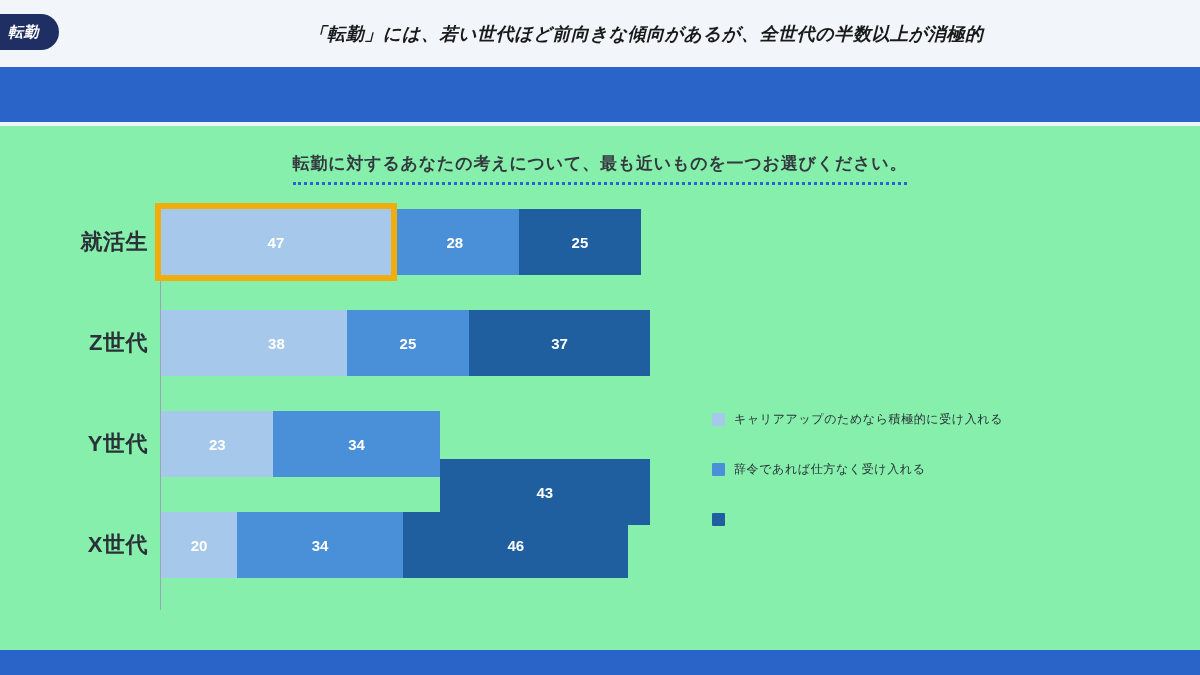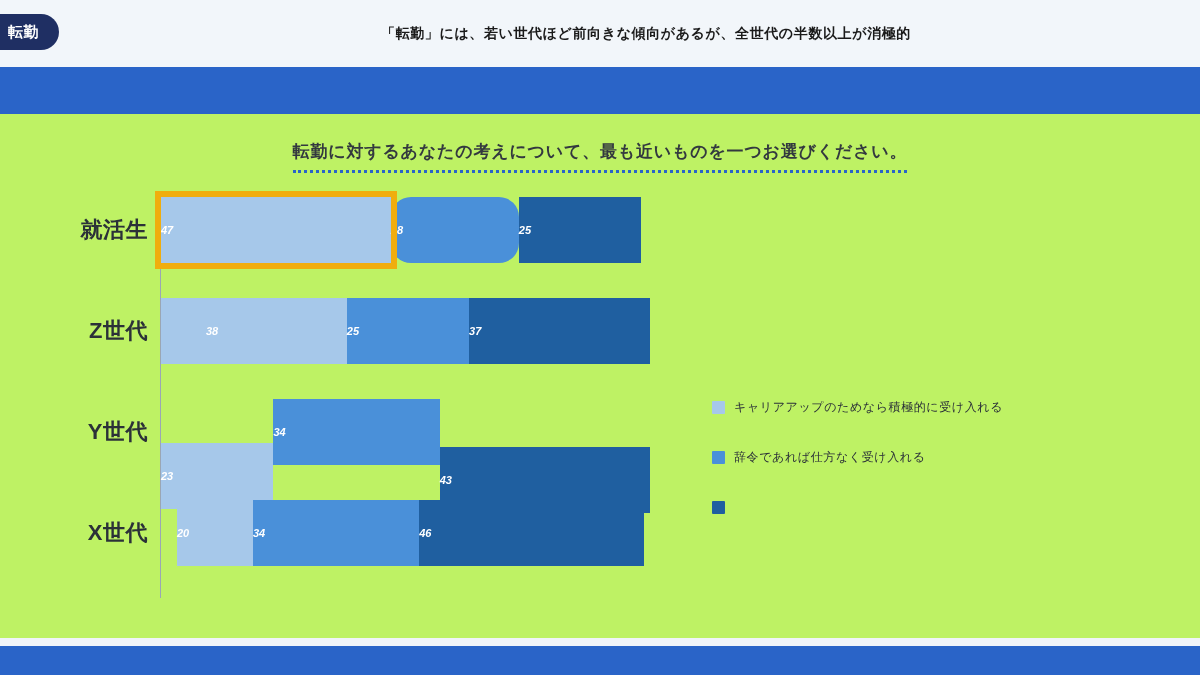--- a/index.html
+++ b/index.html
@@ -21,20 +21,21 @@
     inset: 0;
     background: #f0f4f9;
   }
 
   
   .header {
     position: absolute;
     left: 0; top: 0;
     width: 1200px; height: 77px;
     background: #f2f6fa;
+    font-style: italic;
   }
   .badge {
     position: absolute;
     left: -26px; top: 14px;
     height: 36px;
     padding: 0 20px 0 34px;
     background: #1f2f63;
     color: #ffffff;
     border-radius: 0 18px 18px 0;
     display: flex;
@@ -45,21 +46,21 @@
     letter-spacing: 0.5px;
     box-sizing: border-box;
   }
   .header-title {
     position: absolute;
     left: 0; top: 0;
     width: 1200px; height: 67px;
     display: flex;
     align-items: center;
     justify-content: center;
-    font-size: 14px;
+    font-size: 18px;
     font-weight: bold;
     color: #1a1a1a;
     letter-spacing: 0.6px;
     padding-left: 92px;
     box-sizing: border-box;
   }
 
   .rule-top {
     position: absolute;
     left: 0; top: 67px;
@@ -69,23 +70,23 @@
   .rule-bottom {
     position: absolute;
     left: 0; top: 646px;
     width: 1200px; height: 29px;
     background: #2a64c8;
   }
 
   
   .body-area {
     position: absolute;
-    left: 0; top: 114px;
+    left: 0; top: 126px;
     width: 1200px; height: 524px;
-    background: #bef264;
+    background: #86efac;
   }
 
   .subtitle-wrap {
     position: absolute;
     left: 0; top: 26px;
     width: 1200px;
     display: flex;
     justify-content: center;
   }
   .subtitle {
@@ -131,25 +132,25 @@
   .bar {
     position: absolute;
     left: 161px; top: 0;
     height: 66px;
     display: flex;
   }
   .seg {
     height: 66px;
     display: flex;
     align-items: center;
+    justify-content: center;
     color: #ffffff;
-    font-size: 11px;
-    font-weight: bold;
-    box-sizing: border-box;
-    font-style: italic;
+    font-size: 15px;
+    font-weight: bold;
+    box-sizing: border-box;
   }
   .seg.s0 { background: #a6c8ea; }
   .seg.s1 { background: #4a90d9; }
   .seg.s2 { background: #1f5fa0; }
 
   .highlight-box {
     position: absolute;
     border: 6px solid #f0ad0e;
     box-sizing: border-box;
     pointer-events: none;
@@ -203,21 +204,21 @@
 
     <div class="chart" id="chart-root">
       <div class="axis-line"></div>
 
     <div class="row" style="top: 83px;">
           <div class="row-label">就活生</div>
           <div class="bar" style="width: 489px;">
             <div class="seg s0" style="width: 229.83px;">
               <span>47</span>
             </div>
-            <div class="seg s1" style="width: 128px; border-radius: 20px;">
+            <div class="seg s1" style="width: 128px;">
               <span>28</span>
             </div>
             <div class="seg s2" style="width: 122.25px;">
               <span>25</span>
             </div>
           </div>
         </div>
         <div class="row" style="top: 184px;">
           <div class="row-label">Z世代</div>
           <div class="bar" style="width: 489px;">
@@ -228,35 +229,35 @@
               <span>25</span>
             </div>
             <div class="seg s2" style="width: 180.93px;">
               <span>37</span>
             </div>
           </div>
         </div>
         <div class="row" style="top: 285px;">
           <div class="row-label">Y世代</div>
           <div class="bar" style="width: 489px;">
-            <div class="seg s0" style="width: 112.47px; margin-top: 44px;">
+            <div class="seg s0" style="width: 112.47px;">
               <span>23</span>
             </div>
             <div class="seg s1" style="width: 166.26px;">
               <span>34</span>
             </div>
             <div class="seg s2" style="width: 210.27px; margin-top: 48px;">
               <span>43</span>
             </div>
           </div>
         </div>
         <div class="row" style="top: 386px;">
           <div class="row-label">X世代</div>
           <div class="bar" style="width: 489px;">
-            <div class="seg s0" style="width: 76px; margin-left: 16px;">
+            <div class="seg s0" style="width: 76px;">
               <span>20</span>
             </div>
             <div class="seg s1" style="width: 166.26px;">
               <span>34</span>
             </div>
             <div class="seg s2" style="width: 224.94px;">
               <span>46</span>
             </div>
           </div>
         </div>

